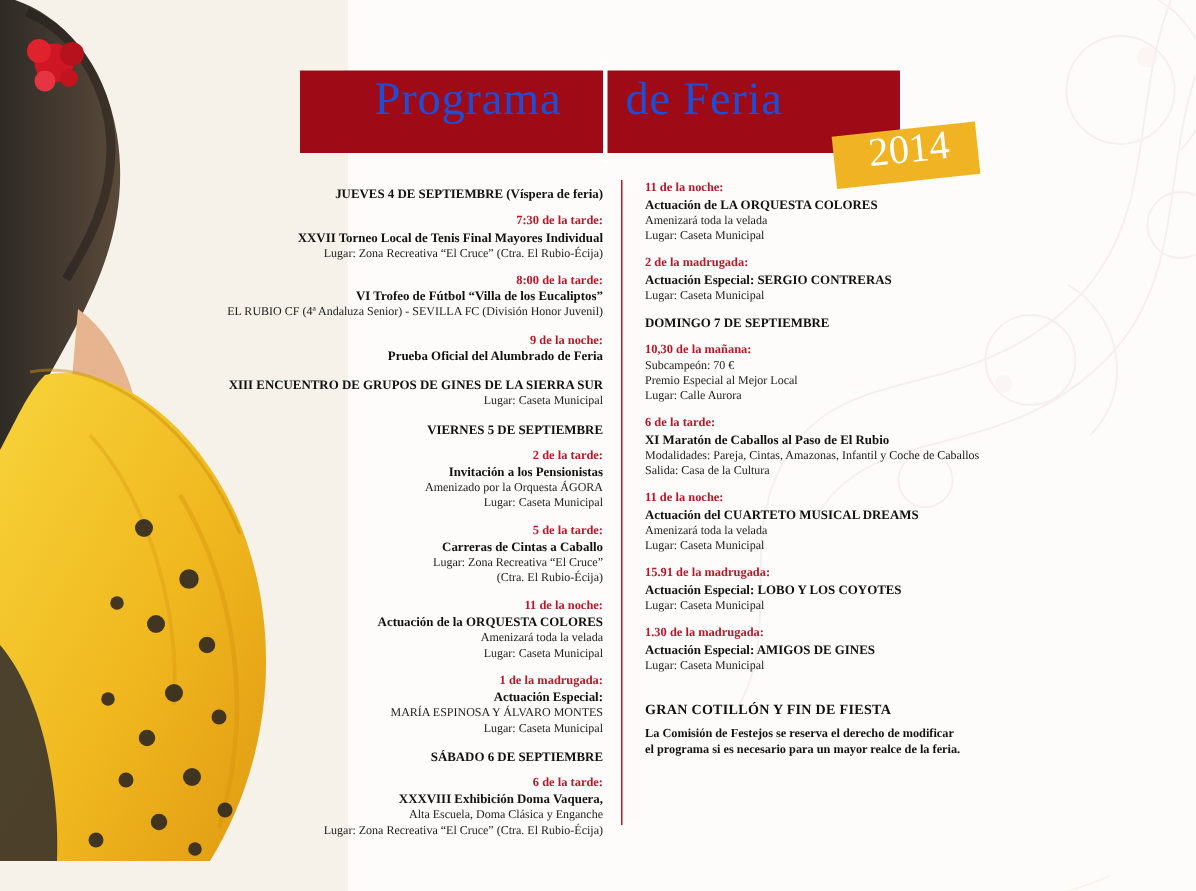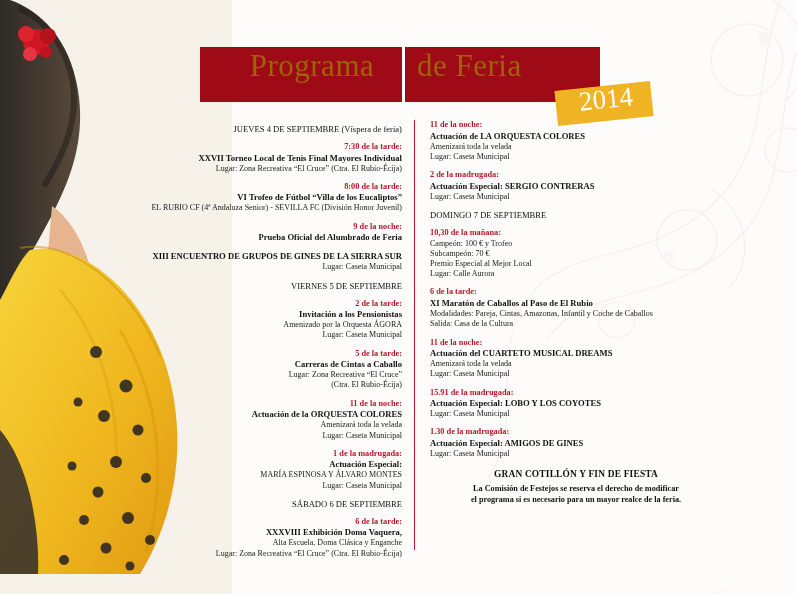--- a/index.html
+++ b/index.html
@@ -56,21 +56,21 @@
     position: absolute;
     left: 200px;
     top: 47px;
     width: 400px;
     height: 55px;
     background: #9e0b16;
   }
   .title-text {
     position: absolute;
     top: 48px;
-    color: #a16207;
+    color: #1d4ed8;
     font-size: 31px;
     letter-spacing: .5px;
     font-family: "Liberation Serif", serif;
   }
   .title-left {
     left: 222px;
     width: 180px;
     text-align: center;
   }
   .title-right {
@@ -129,21 +129,21 @@
     text-align: right;
   }
   .col-right {
     left: 430px;
     width: 268px;
     text-align: left;
   }
 
   .blk { margin-bottom: 8px; }
   .day-head {
-    font-weight: normal;
+    font-weight: bold;
     font-size: 8.6px;
     color: #111111;
     margin-bottom: 7px;
     margin-top: 4px;
   }
   .time {
     font-weight: bold;
     color: #b6182a;
     font-size: 8.3px;
   }
@@ -152,24 +152,24 @@
     font-size: 8.6px;
     color: #111111;
   }
   .sub {
     font-size: 8px;
     color: #1a1a1a;
   }
 
   .closing {
     position: absolute;
-    left: 442px;
+    left: 430px;
     top: 468px;
     width: 268px;
-    text-align: center;
+    text-align: left;
     font-size: 8.2px;
     line-height: 1.35;
     color: #111111;
   }
   .closing .big {
     font-weight: bold;
     font-size: 9.4px;
     letter-spacing: .2px;
     margin-bottom: 2px;
   }
@@ -334,21 +334,20 @@
         <div class="sub">Lugar: Caseta Municipal</div>
       </div>
       <div class="blk">
         <div class="time">2 de la madrugada:</div>
         <div class="event">Actuación Especial: SERGIO CONTRERAS</div>
         <div class="sub">Lugar: Caseta Municipal</div>
       </div>
       <div class="day-head">DOMINGO 7 DE SEPTIEMBRE</div>
       <div class="blk">
         <div class="time">10,30 de la mañana:</div>
-        <div class="sub">Campeón: 100 € y Trofeo</div>
         <div class="sub">Subcampeón: 70 €</div>
         <div class="sub">Premio Especial al Mejor Local</div>
         <div class="sub">Lugar: Calle Aurora</div>
       </div>
       <div class="blk">
         <div class="time">6 de la tarde:</div>
         <div class="event">XI Maratón de Caballos al Paso de El Rubio</div>
         <div class="sub">Modalidades: Pareja, Cintas, Amazonas, Infantil y Coche de Caballos</div>
         <div class="sub">Salida: Casa de la Cultura</div>
       </div>

